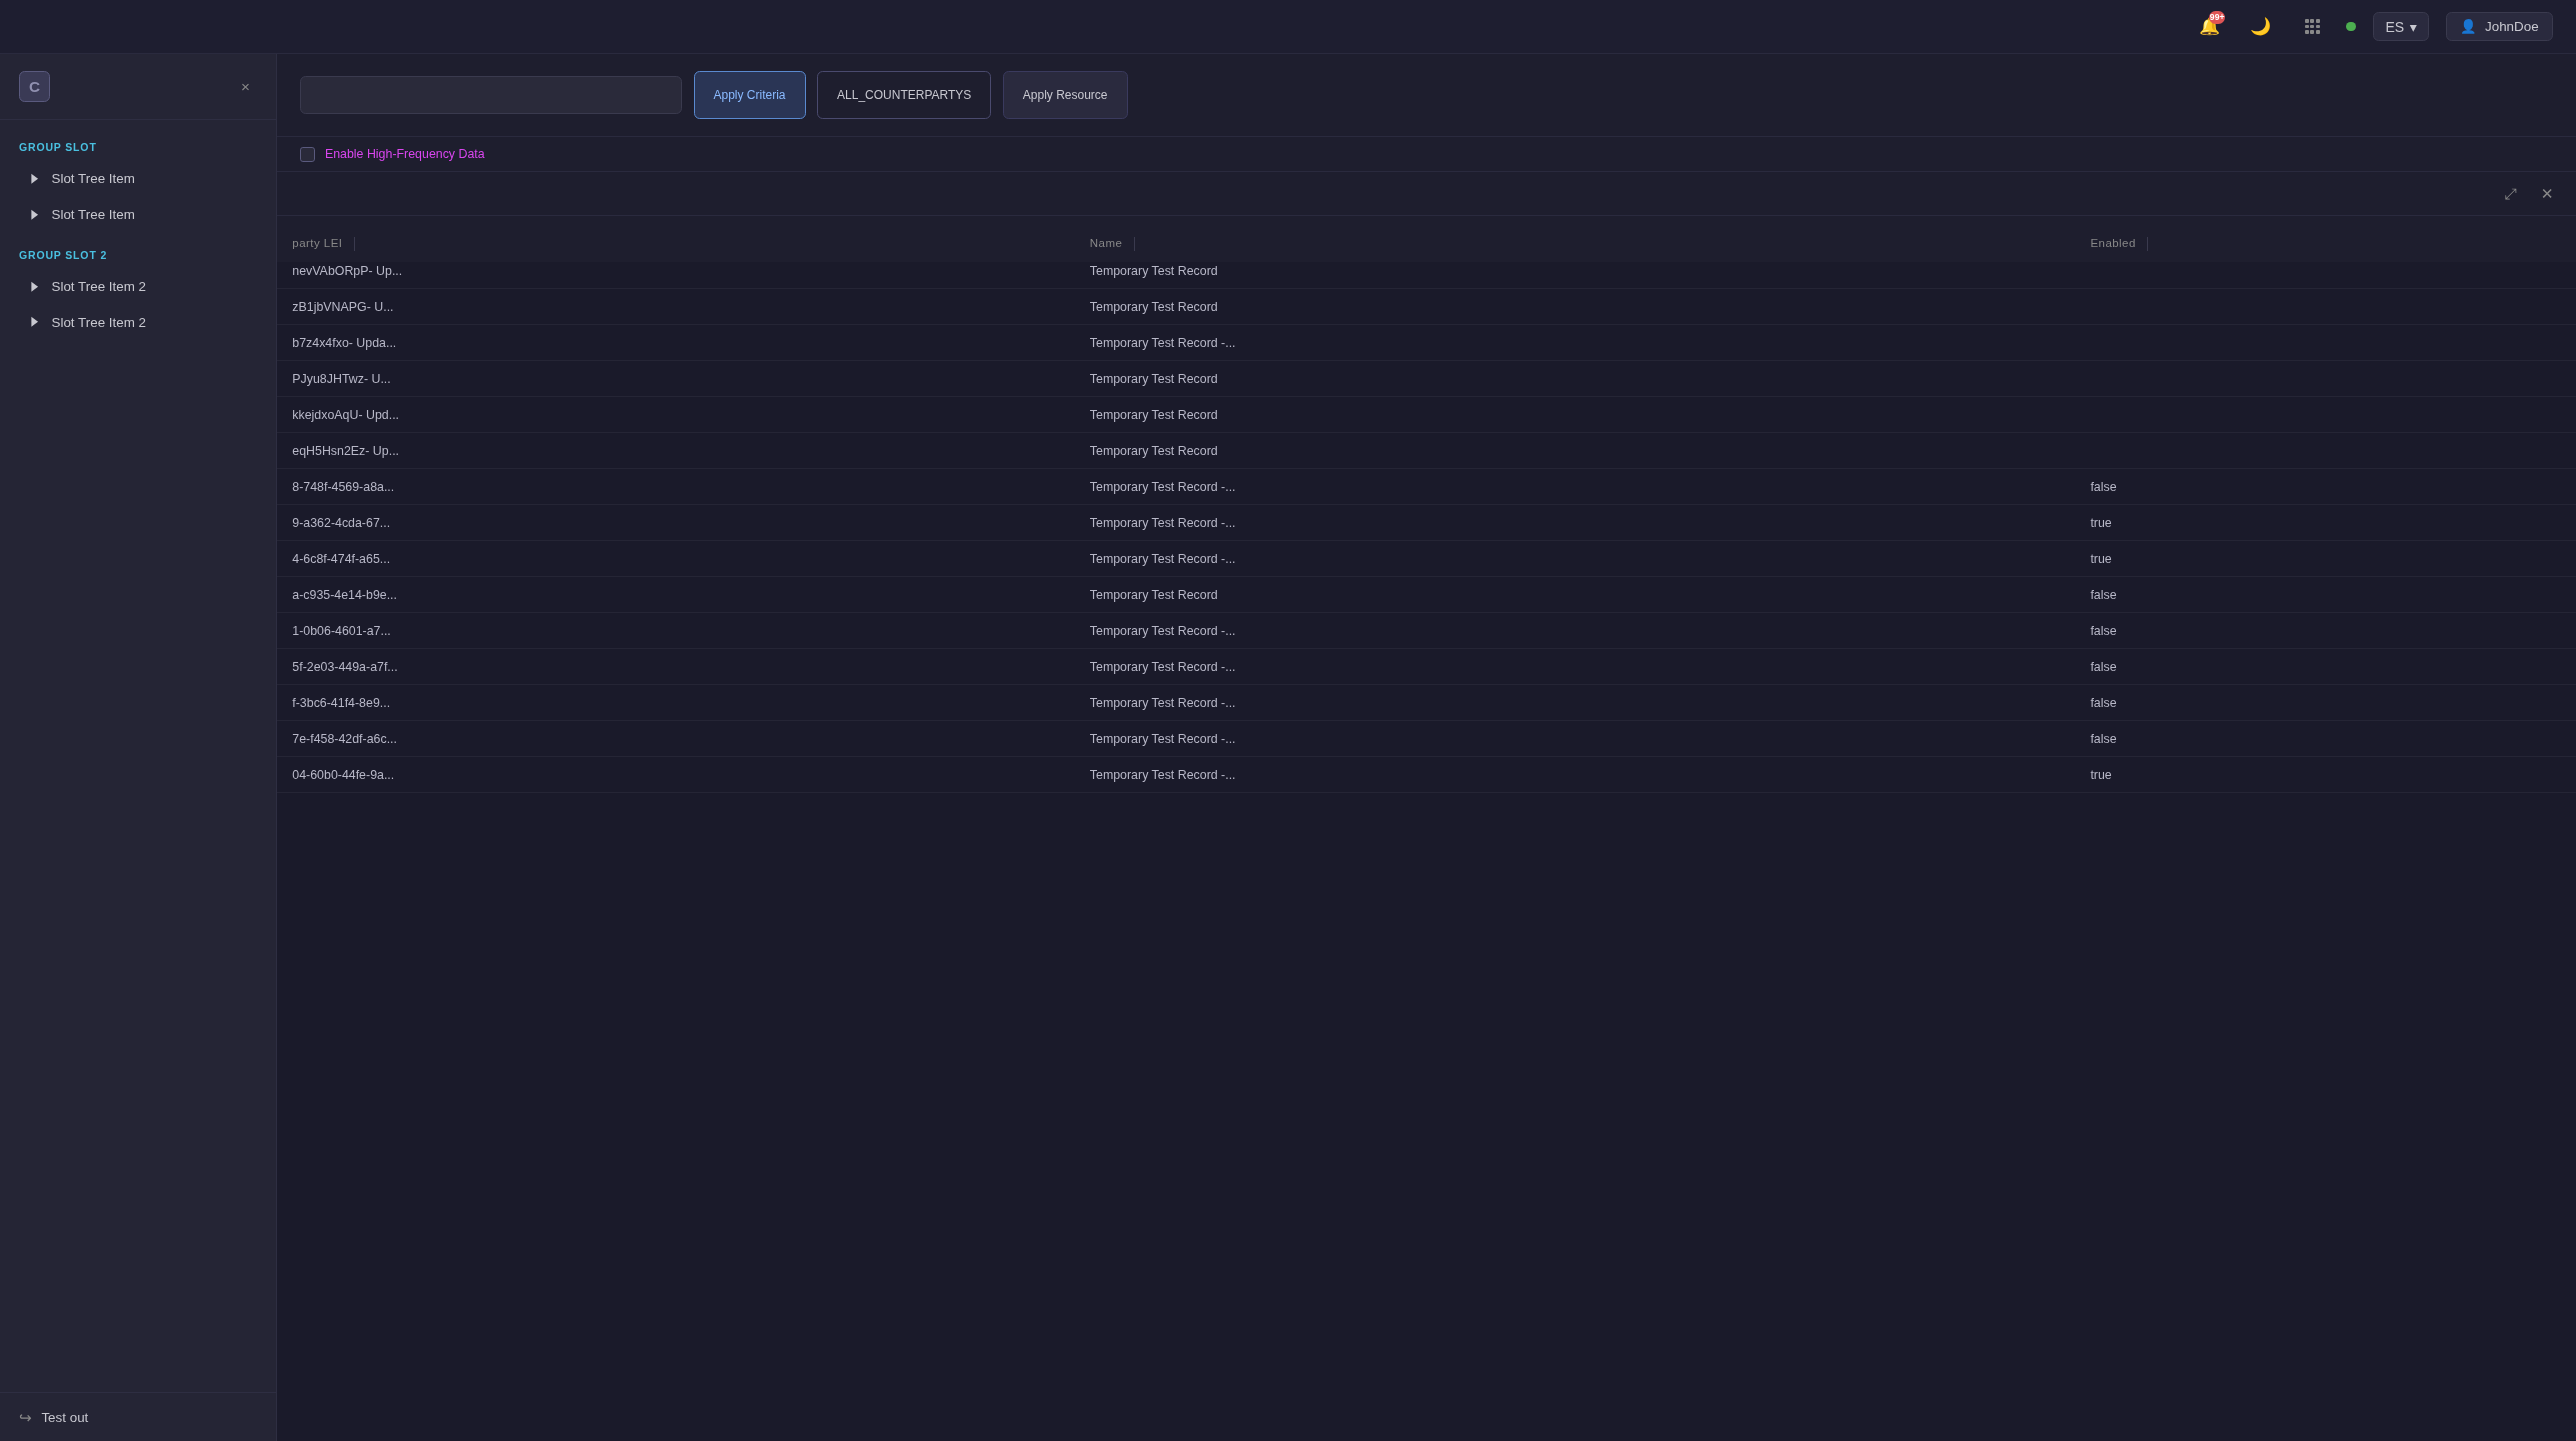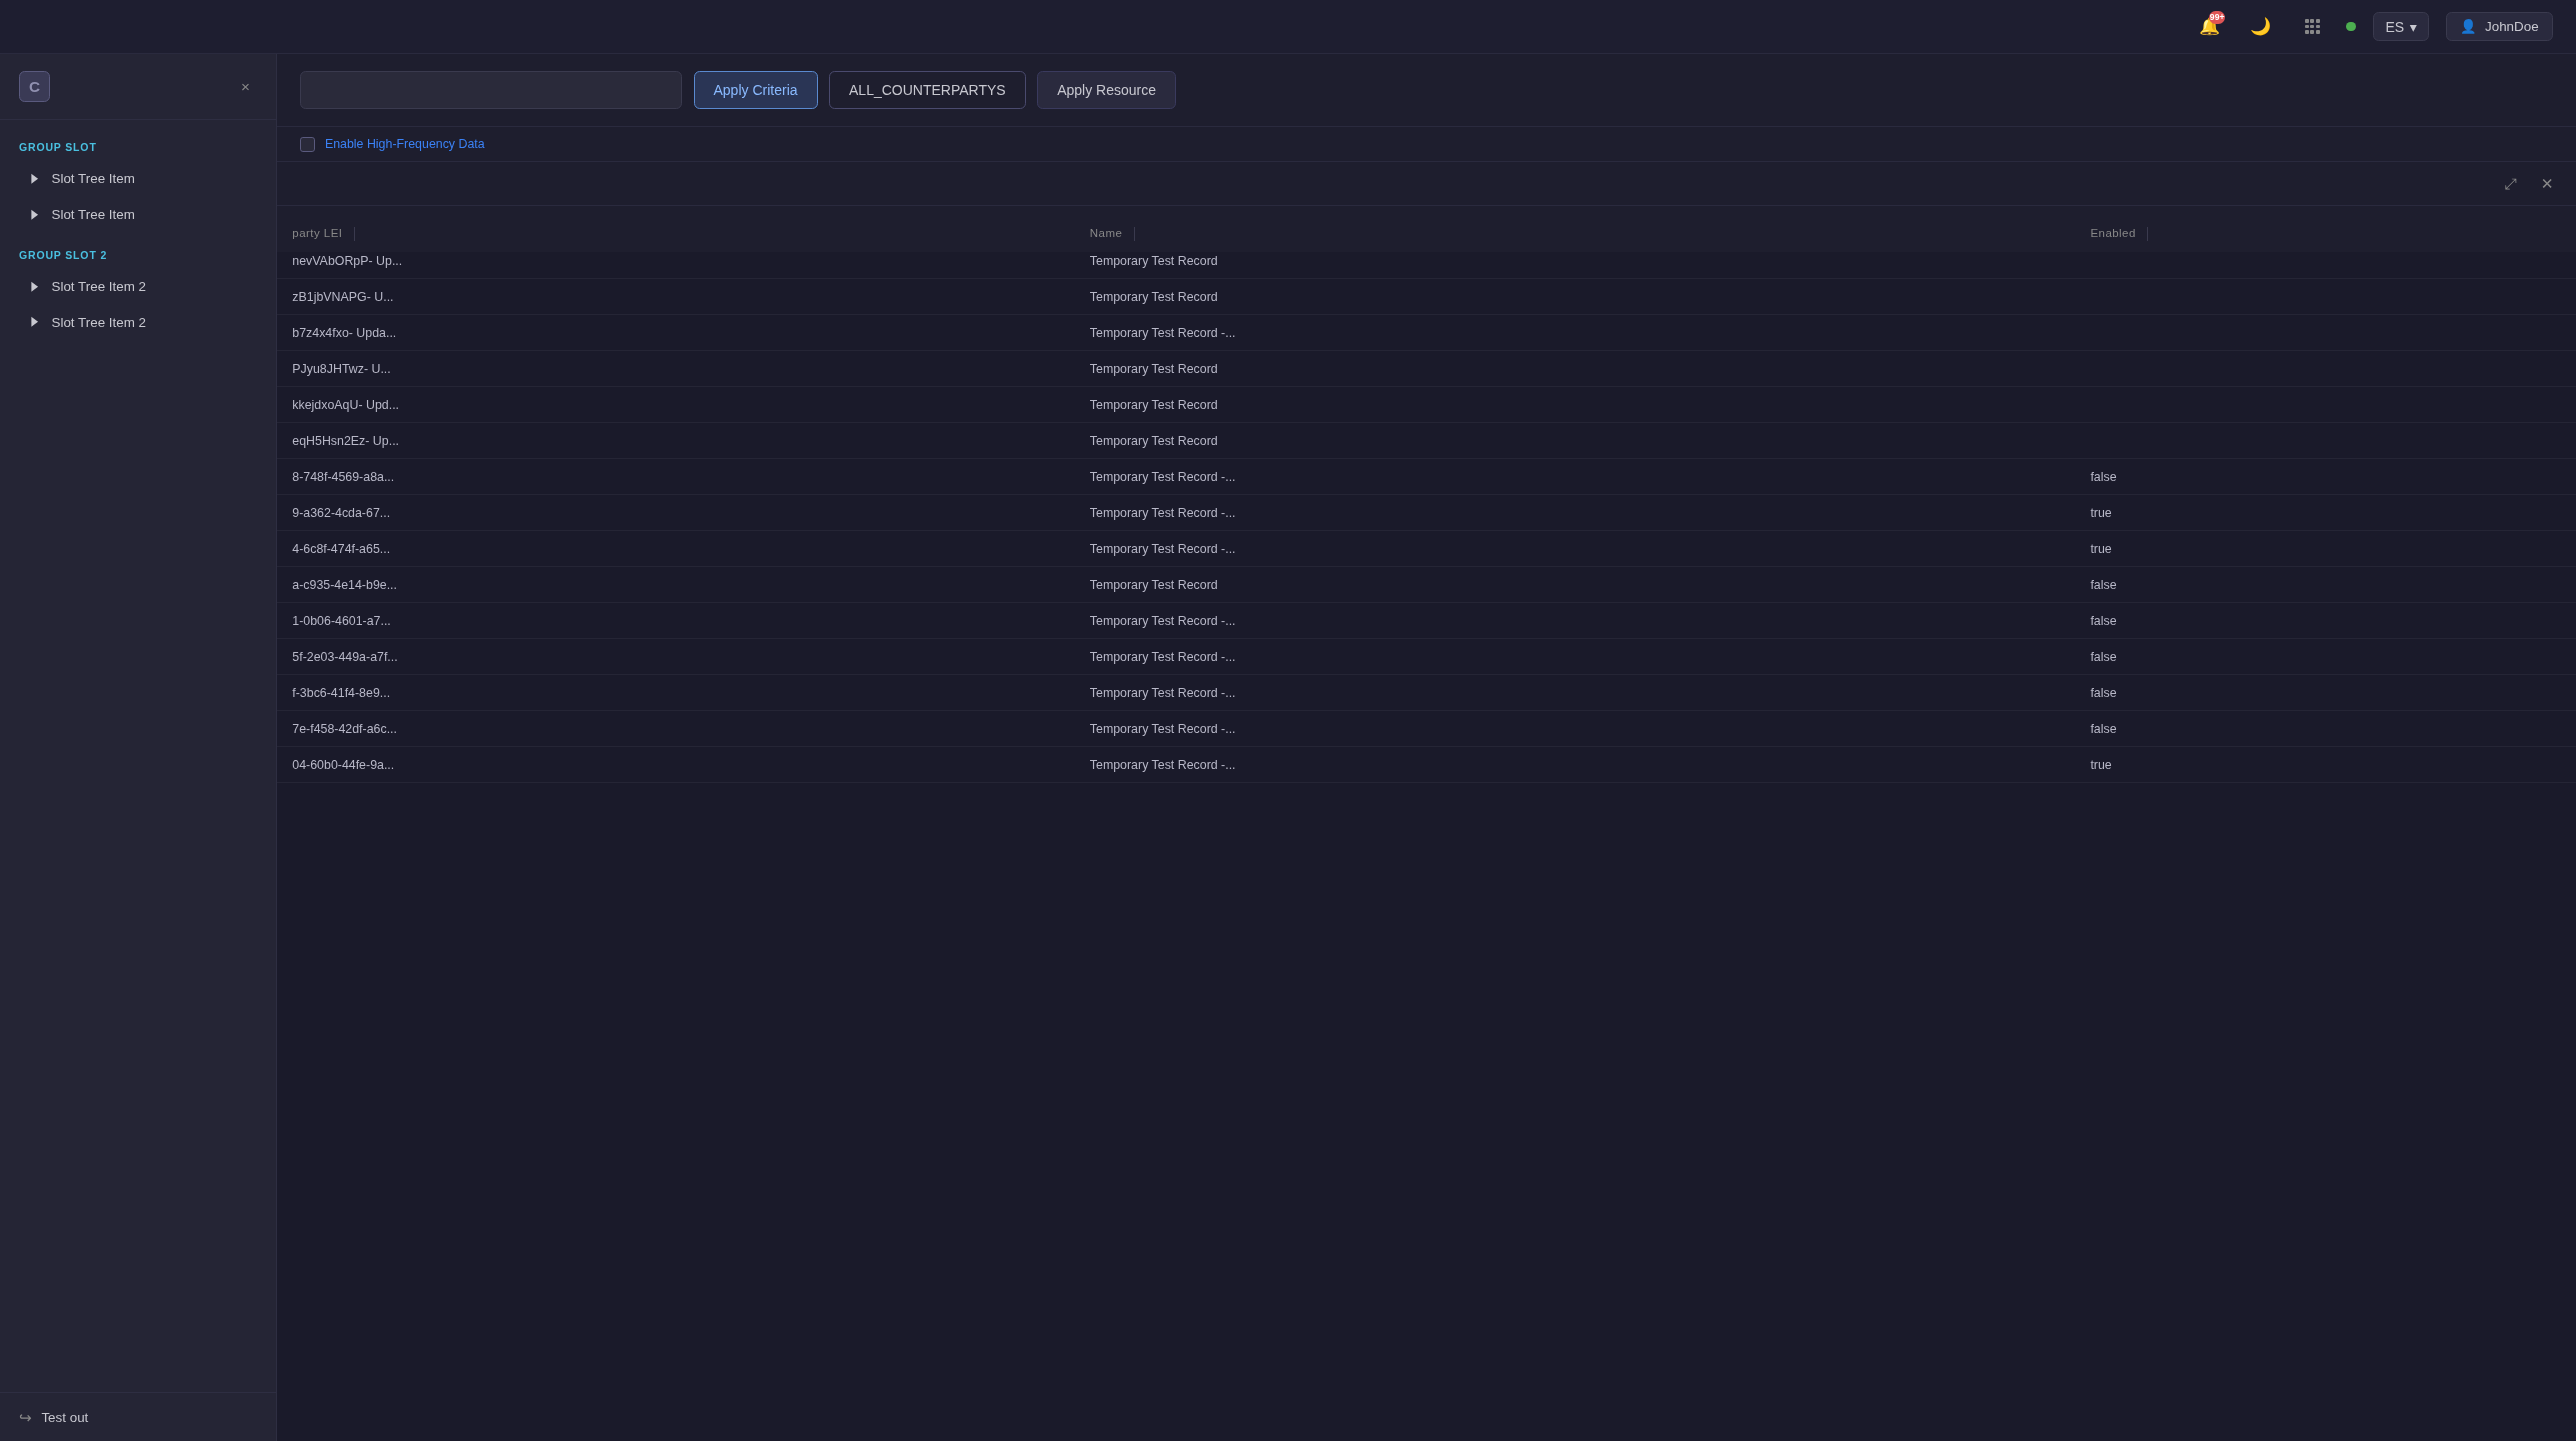--- a/index.html
+++ b/index.html
@@ -223,27 +223,27 @@
       background: #2a2a3a;
       border: 1px solid #3a3a4e;
       border-radius: 5.7px;
       padding: 0 13.4px;
       color: #c8c8d0;
       font-size: 13.4px;
       outline: none;
     }
 
     .toolbar-btn {
-      height: 38px;
+      height: 48px;
       padding: 0 19px;
       border: 1px solid #3a3a5e;
       border-radius: 5.7px;
       background: #2a2a3e;
       color: #c8c8d0;
-      font-size: 14px;
+      font-size: 12px;
       cursor: pointer;
       display: flex;
       align-items: center;
       gap: 5.7px;
     }
 
     .toolbar-btn.active {
       border-color: #5a8ad0;
       background: #2a3555;
       color: #8abaff;
@@ -272,21 +272,21 @@
       background: #2a2a3a;
       display: flex;
       align-items: center;
       justify-content: center;
       cursor: pointer;
       flex-shrink: 0;
     }
 
     .enable-label {
       font-size: 12.4px;
-      color: #3b82f6;
+      color: #d946ef;
     }
 
     
     .data-panel {
       flex: 1;
       display: flex;
       flex-direction: column;
       overflow: hidden;
       position: relative;
       margin: 0;

